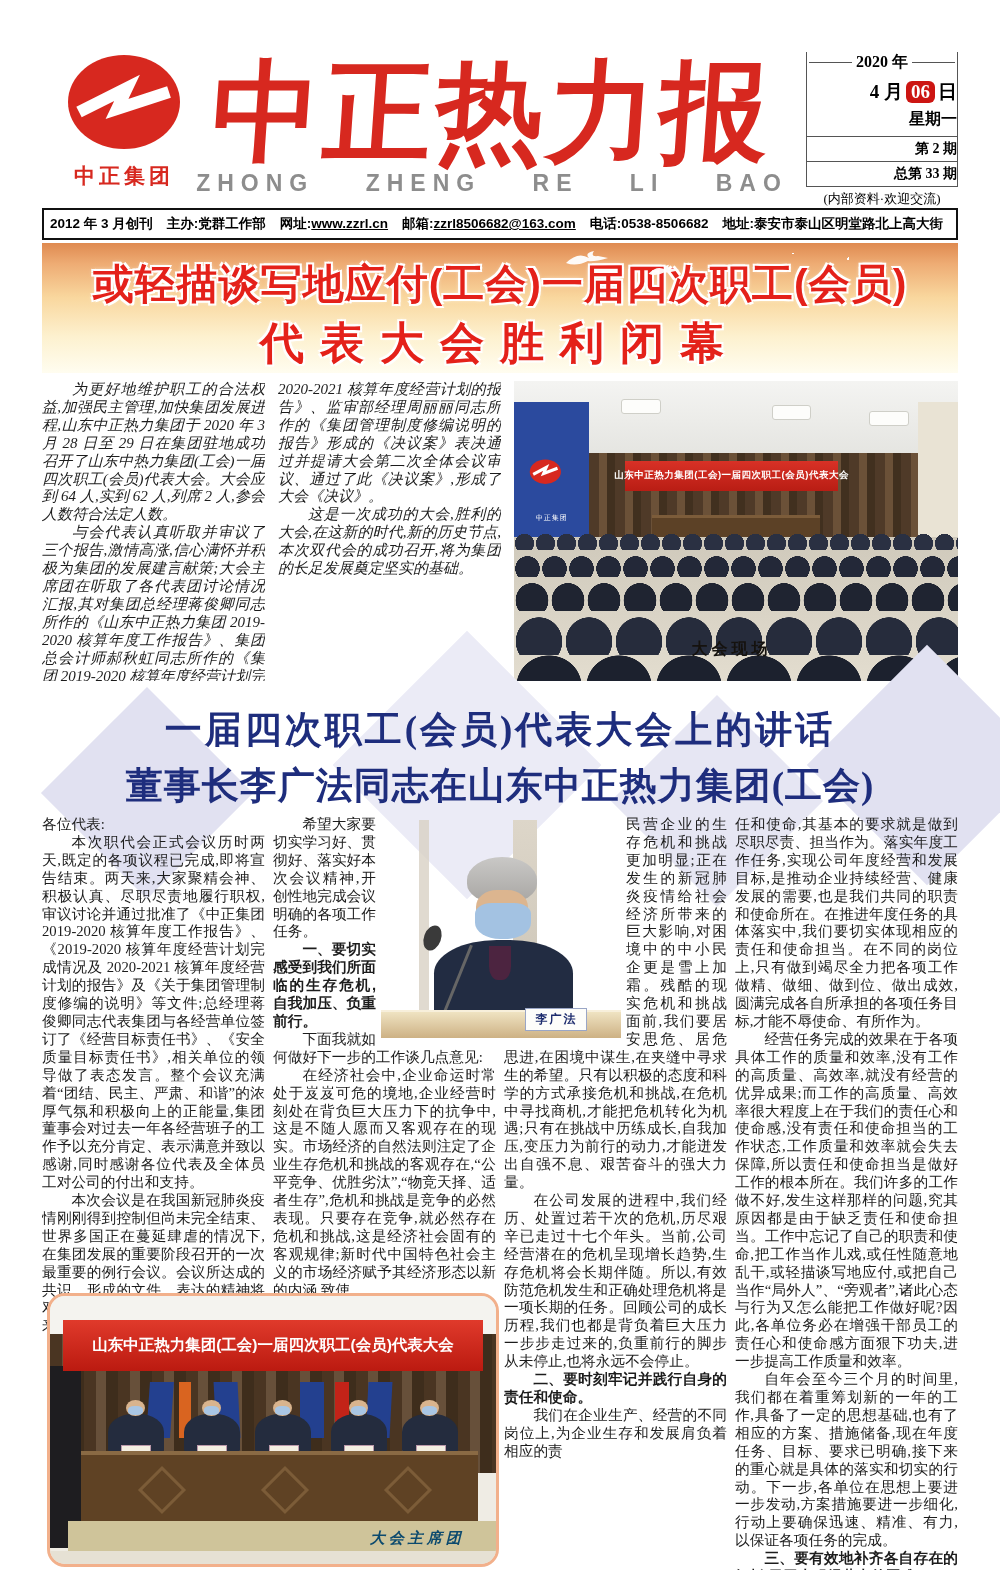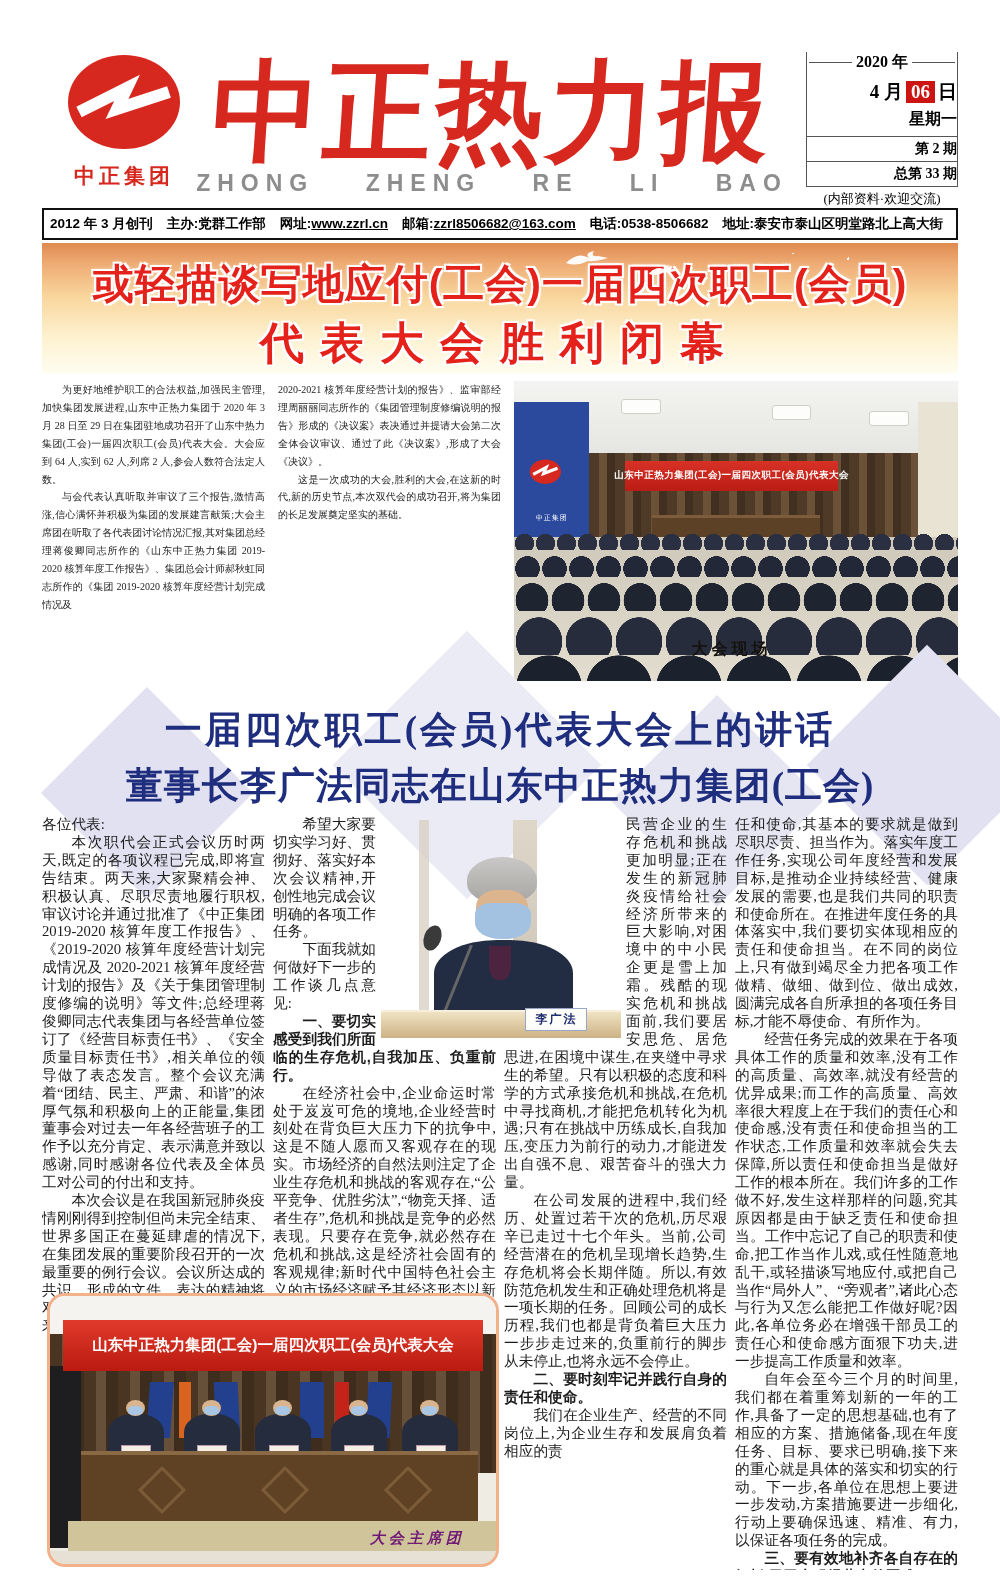--- a/index.html
+++ b/index.html
@@ -16,21 +16,21 @@
     font-size:108px; font-weight:900; color:#d7281f; letter-spacing:4px;
     transform:skewX(-4deg) scaleY(1.02); white-space:nowrap; }
   .paper-pinyin { position:absolute; left:150px; top:118px; width:600px; text-align:center;
     color:#8d8d8d; font-weight:bold; font-size:23px; letter-spacing:7px; word-spacing:38px;
     font-family:"Liberation Sans","DejaVu Sans",sans-serif; }
   .datebox-wrap { position:absolute; right:0; top:0; width:152px; text-align:center; font-family:"Liberation Serif",serif; }
   .datebox { border-left:1px solid #555; border-right:1px solid #555;text-align:right; }
   .date-year { display:flex; align-items:center; gap:4px; font-size:16px; font-weight:bold; padding:0 2px; }
   .date-year::before, .date-year::after { content:""; flex:1; height:1px; background:#555; }
   .date-day { font-size:19px; font-weight:bold; padding:6px 0 4px; }
-  .day-badge { display:inline-block; background:#cc1512; color:#fff; padding:0 5px; margin:0 3px; }
+  .day-badge { display:inline-block; background:#cc1512; color:#fff; padding:0 5px; margin:0 3px;border-radius:6px; }
   .date-week { font-size:16px; font-weight:bold; padding-bottom:6px; border-bottom:1px solid #555; }
   .date-issue { font-size:14px; font-weight:bold; padding:3px 0; border-bottom:1px solid #555; }
   .date-note { font-size:13px; margin-top:3px; white-space:nowrap; }
 
   
   .infobar { position:absolute; top:208px; left:0; right:0; border:2px solid #111; background:#fff;
     font-family:"Liberation Sans","DejaVu Sans",sans-serif; font-size:13.5px; font-weight:bold;
     padding:5px 6px; display:flex; gap:14px; white-space:nowrap; color:#000; }
   .infobar .lnk { text-decoration:underline; }
 
@@ -43,22 +43,22 @@
       linear-gradient(180deg, #df8a50 0%, #eeac74 16%, #f9d79e 42%, #fdf1cf 72%, #fffdf0 100%);
     text-align:center; font-family:"Liberation Sans","DejaVu Sans",sans-serif; }
   .banner1 .hl1 { margin-top:14px; font-size:41px; font-weight:900; color:#e4211a; letter-spacing:1px; white-space:nowrap;
     text-shadow:-2px -2px 0 #fff,2px -2px 0 #fff,-2px 2px 0 #fff,2px 2px 0 #fff,0 0 5px #fff; }
   .banner1 .hl2 { font-size:44px; font-weight:900; color:#e4211a; letter-spacing:16px; margin-top:2px;
     text-shadow:-2px -2px 0 #fff,2px -2px 0 #fff,-2px 2px 0 #fff,2px 2px 0 #fff,0 0 5px #fff; }
   .dove { position:absolute; fill:#fff; opacity:.95; }
 
   
   .article1 { position:absolute; top:381px; left:0; right:0; height:300px; display:flex; gap:13px; }
-  .a1col { width:223px; flex:0 0 223px; overflow:hidden; font-size:10px; line-height:17.9px;
-    text-align:justify; color:#1c1c1c; }
+  .a1col { width:223px; flex:0 0 223px; overflow:hidden; font-size:15px; line-height:17.9px;
+    text-align:justify; color:#1c1c1c;font-style:italic; }
   p.ind { text-indent:2em; }
   p.noind { text-indent:0; }
 
   
   .photoA { flex:1; position:relative; background:#d9d9d5; overflow:hidden; }
   .phA-ceil { position:absolute; top:0; left:0; right:0; height:26%; background:linear-gradient(#f4f4f2,#e4e4e0); }
   .phA-light { position:absolute; top:6%; width:9%; height:5%; background:#fdfdfb; border:1px solid #cfcfc8; border-radius:3px; }
   .phA-bluewall { position:absolute; left:0; top:7%; width:17%; height:66%; background:#2b4a9e; }
   .phA-minilogo { position:absolute; left:18%; top:22%; width:46%; height:26%; }
   .phA-minitext { position:absolute; left:8%; top:56%; right:8%; color:#fff; font-size:7px; text-align:center; letter-spacing:1px; }
@@ -116,21 +116,21 @@
   .flag { position:absolute; top:32%; width:24px; height:56px; background:#23408f; }
   .flag.red { background:#c32318; } .flag.org { background:#d96420; }
   .phC-person { position:absolute; top:44%; width:56px; height:40px; background:#242c3e; border-radius:45% 45% 12% 12%; }
   .phC-head { position:absolute; top:-14px; left:18px; width:19px; height:16px; background:#d9b48e; border-radius:50%; }
   .phC-mask { position:absolute; top:-8px; left:20px; width:15px; height:9px; background:#a9c6e4; border-radius:40%; }
   .phC-table { position:absolute; top:58%; left:7%; right:4%; height:29%; background:#5f4224; border-top:4px solid #8a6a44; }
   .phC-dia { position:absolute; top:24%; width:34px; height:34px; border:3px solid #7c5c38; transform:rotate(45deg); }
   .phC-plate2 { position:absolute; top:55.5%; width:30px; height:8px; background:#f4efe2; border:1px solid #b9a; }
   .phC-stage { position:absolute; bottom:4%; left:4%; right:0; height:12%; background:#cfc49a; }
   .phC-floor { position:absolute; bottom:0; left:0; right:0; height:5%; background:#e6e1d4; }
-  .phC-caption { position:absolute; bottom:6%; right:7%; color:#701a75; font-size:15px; font-weight:bold; letter-spacing:4px; font-style:italic; }
+  .phC-caption { position:absolute; bottom:6%; right:7%; color:#0c4a6e; font-size:15px; font-weight:bold; letter-spacing:4px; font-style:italic; }
 </style>
 </head>
 <body>
 
 <div class="page">
   <div class="content">
 
     <div class="masthead">
       <div class="brand">
         <svg class="brand-logo" viewBox="0 0 118 102">
@@ -225,22 +225,22 @@
 
       <div class="a2col">
         <p class="noind">各位代表:</p>
         <p class="ind">本次职代会正式会议历时两天,既定的各项议程已完成,即将宣告结束。两天来,大家聚精会神、积极认真、尽职尽责地履行职权,审议讨论并通过批准了《中正集团 2019-2020 核算年度工作报告》、《2019-2020 核算年度经营计划完成情况及 2020-2021 核算年度经营计划的报告》及《关于集团管理制度修编的说明》等文件;总经理蒋俊卿同志代表集团与各经营单位签订了《经营目标责任书》、《安全质量目标责任书》,相关单位的领导做了表态发言。整个会议充满着“团结、民主、严肃、和谐”的浓厚气氛和积极向上的正能量,集团董事会对过去一年各经营班子的工作予以充分肯定、表示满意并致以感谢,同时感谢各位代表及全体员工对公司的付出和支持。</p>
         <p class="ind">本次会议是在我国新冠肺炎疫情刚刚得到控制但尚未完全结束、世界多国正在蔓延肆虐的情况下,在集团发展的重要阶段召开的一次最重要的例行会议。会议所达成的共识、形成的文件、表达的精神将对公司下一年度的工作乃至公司未来的发展起到积极的作用。</p>
       </div>
 
       <div class="a2col">
         <div class="spacerR"></div>
         <p class="ind">希望大家要切实学习好、贯彻好、落实好本次会议精神,开创性地完成会议明确的各项工作任务。</p>
+        <p class="ind lead-bold">一、要切实感受到我们所面临的生存危机,自我加压、负重前行。</p>
         <p class="ind">下面我就如何做好下一步的工作谈几点意见:</p>
-        <p class="ind lead-bold">一、要切实感受到我们所面临的生存危机,自我加压、负重前行。</p>
         <p class="ind">在经济社会中,企业命运时常处于岌岌可危的境地,企业经营时刻处在背负巨大压力下的抗争中,这是不随人愿而又客观存在的现实。市场经济的自然法则注定了企业生存危机和挑战的客观存在,“公平竞争、优胜劣汰”,“物竞天择、适者生存”,危机和挑战是竞争的必然表现。只要存在竞争,就必然存在危机和挑战,这是经济社会固有的客观规律;新时代中国特色社会主义的市场经济赋予其经济形态以新的内涵,致使</p>
       </div>
 
       <div class="a2col">
         <div class="spacerL"></div>
         <p class="noind">民营企业的生存危机和挑战更加明显;正在发生的新冠肺炎疫情给社会经济所带来的巨大影响,对困境中的中小民企更是雪上加霜。残酷的现实危机和挑战面前,我们要居安思危、居危思进,在困境中谋生,在夹缝中寻求生的希望。只有以积极的态度和科学的方式承接危机和挑战,在危机中寻找商机,才能把危机转化为机遇;只有在挑战中历练成长,自我加压,变压力为前行的动力,才能迸发出自强不息、艰苦奋斗的强大力量。</p>
         <p class="ind">在公司发展的进程中,我们经历、处置过若干次的危机,历尽艰辛已走过十七个年头。当前,公司经营潜在的危机呈现增长趋势,生存危机将会长期伴随。所以,有效防范危机发生和正确处理危机将是一项长期的任务。回顾公司的成长历程,我们也都是背负着巨大压力一步步走过来的,负重前行的脚步从未停止,也将永远不会停止。</p>
         <p class="ind lead-bold">二、要时刻牢记并践行自身的责任和使命。</p>
         <p class="ind">我们在企业生产、经营的不同岗位上,为企业生存和发展肩负着相应的责</p>
       </div>

